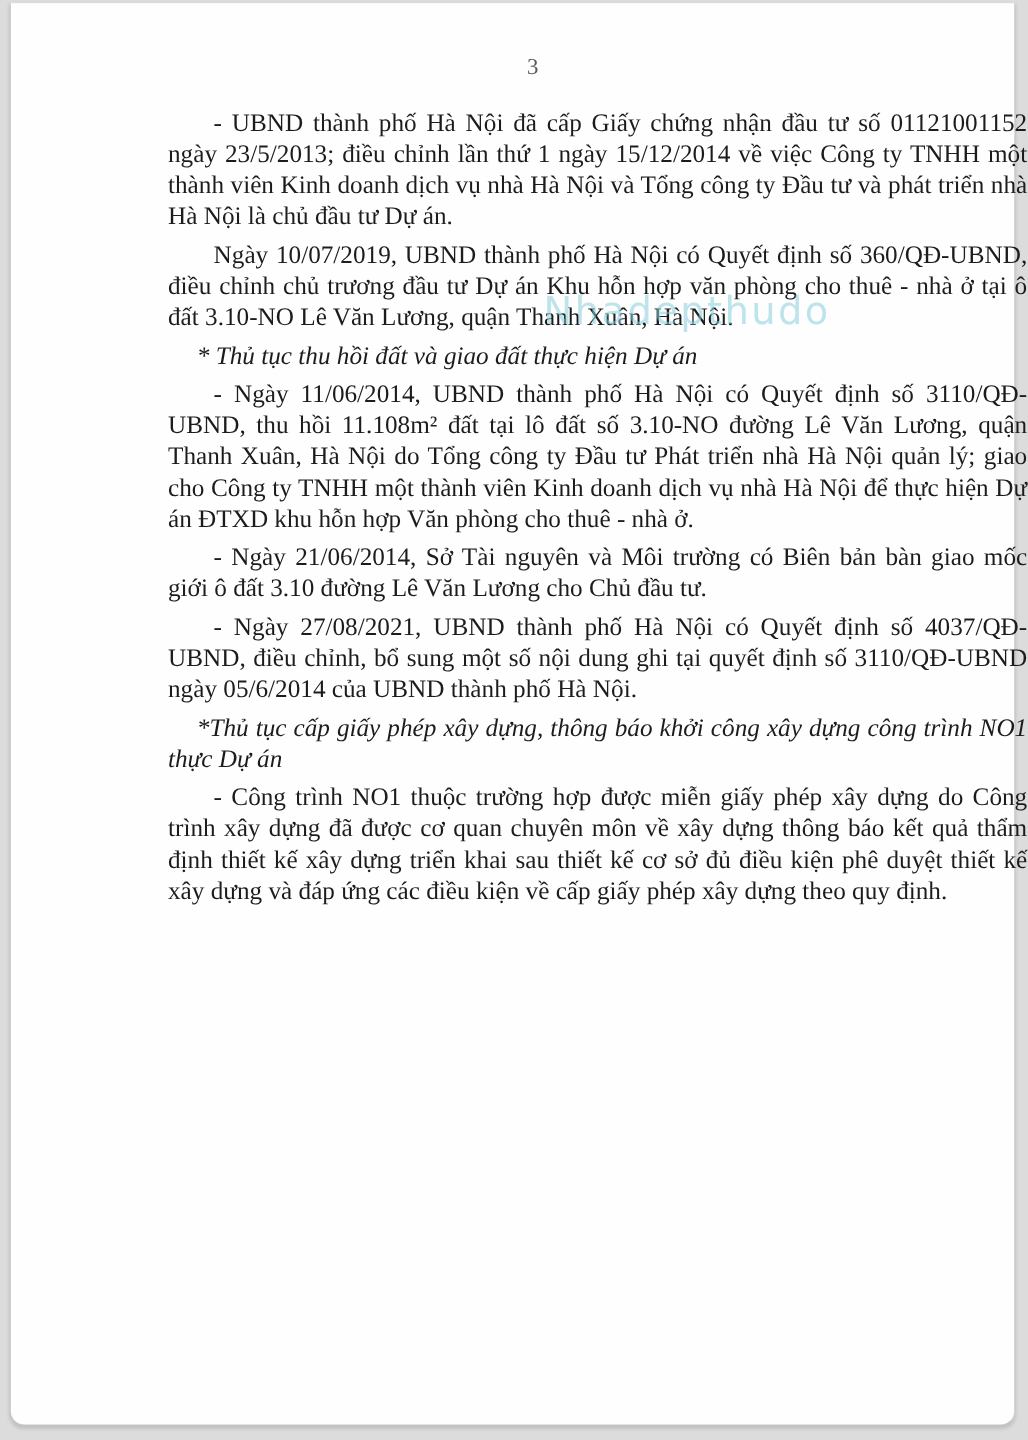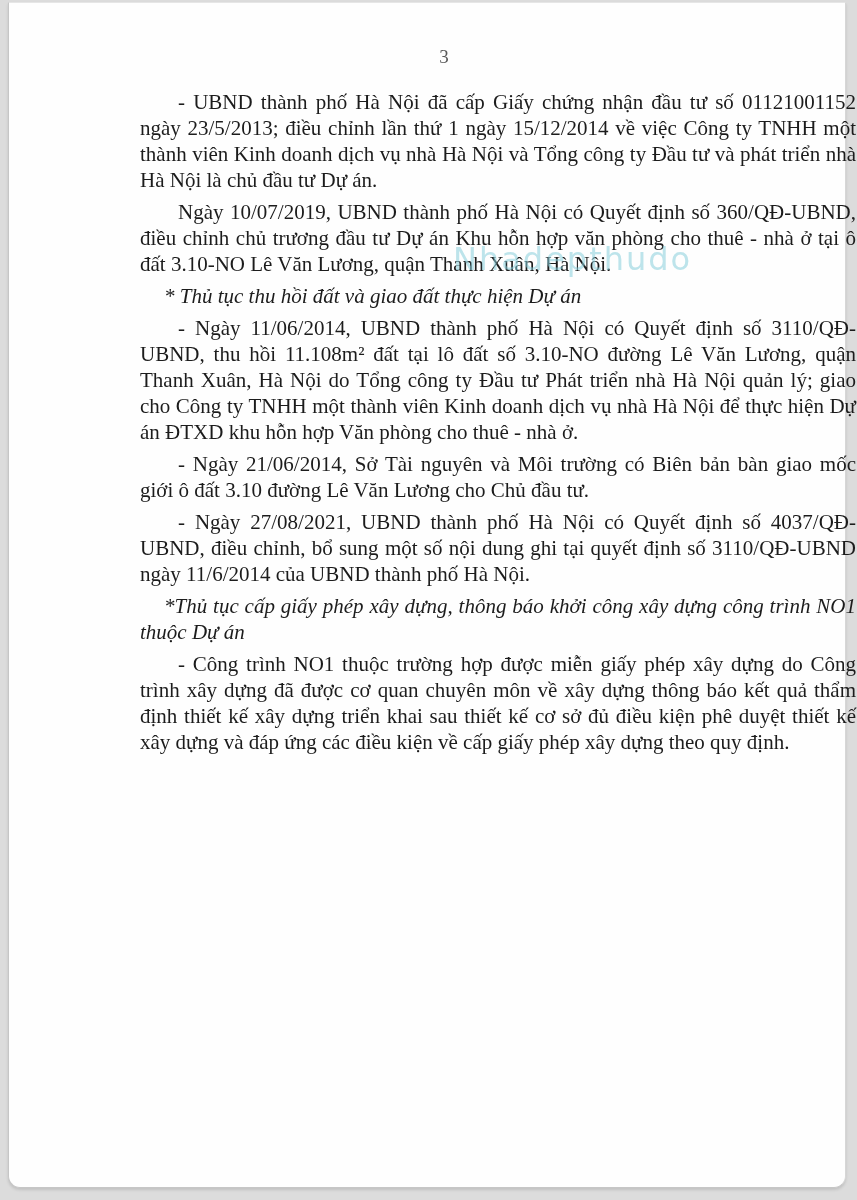--- a/index.html
+++ b/index.html
@@ -71,20 +71,20 @@
 <div class="page">
 
   <div class="page-number">3</div>
 
   <div class="content">
     <p class="para">- UBND thành phố Hà Nội đã cấp Giấy chứng nhận đầu tư số 01121001152 ngày 23/5/2013; điều chỉnh lần thứ 1 ngày 15/12/2014 về việc Công ty TNHH một thành viên Kinh doanh dịch vụ nhà Hà Nội và Tổng công ty Đầu tư và phát triển nhà Hà Nội là chủ đầu tư Dự án.</p>
     <p class="para">Ngày 10/07/2019, UBND thành phố Hà Nội có Quyết định số 360/QĐ-UBND, điều chỉnh chủ trương đầu tư Dự án Khu hỗn hợp văn phòng cho thuê - nhà ở tại ô đất 3.10-NO Lê Văn Lương, quận Thanh Xuân, Hà Nội.</p>
     <p class="heading italic">* Thủ tục thu hồi đất và giao đất thực hiện Dự án</p>
     <p class="para">- Ngày 11/06/2014, UBND thành phố Hà Nội có Quyết định số 3110/QĐ-UBND, thu hồi 11.108m² đất tại lô đất số 3.10-NO đường Lê Văn Lương, quận Thanh Xuân, Hà Nội do Tổng công ty Đầu tư Phát triển nhà Hà Nội quản lý; giao cho Công ty TNHH một thành viên Kinh doanh dịch vụ nhà Hà Nội để thực hiện Dự án ĐTXD khu hỗn hợp Văn phòng cho thuê - nhà ở.</p>
     <p class="para">- Ngày 21/06/2014, Sở Tài nguyên và Môi trường có Biên bản bàn giao mốc giới ô đất 3.10 đường Lê Văn Lương cho Chủ đầu tư.</p>
-    <p class="para">- Ngày 27/08/2021, UBND thành phố Hà Nội có Quyết định số 4037/QĐ-UBND, điều chỉnh, bổ sung một số nội dung ghi tại quyết định số 3110/QĐ-UBND ngày 11/6/2014 của UBND thành phố Hà Nội.</p>
-    <p class="heading italic">*Thủ tục cấp giấy phép xây dựng, thông báo khởi công xây dựng công trình NO1 thuộc Dự án</p>
+    <p class="para">- Ngày 27/08/2021, UBND thành phố Hà Nội có Quyết định số 4037/QĐ-UBND, điều chỉnh, bổ sung một số nội dung ghi tại quyết định số 3110/QĐ-UBND ngày 05/6/2014 của UBND thành phố Hà Nội.</p>
+    <p class="heading italic">*Thủ tục cấp giấy phép xây dựng, thông báo khởi công xây dựng công trình NO1 thực Dự án</p>
     <p class="para">- Công trình NO1 thuộc trường hợp được miễn giấy phép xây dựng do Công trình xây dựng đã được cơ quan chuyên môn về xây dựng thông báo kết quả thẩm định thiết kế xây dựng triển khai sau thiết kế cơ sở đủ điều kiện phê duyệt thiết kế xây dựng và đáp ứng các điều kiện về cấp giấy phép xây dựng theo quy định.</p>
   </div>
 
   <div class="watermark">Nhadepthudo</div>
 
 </div>
 
 </body></html>

